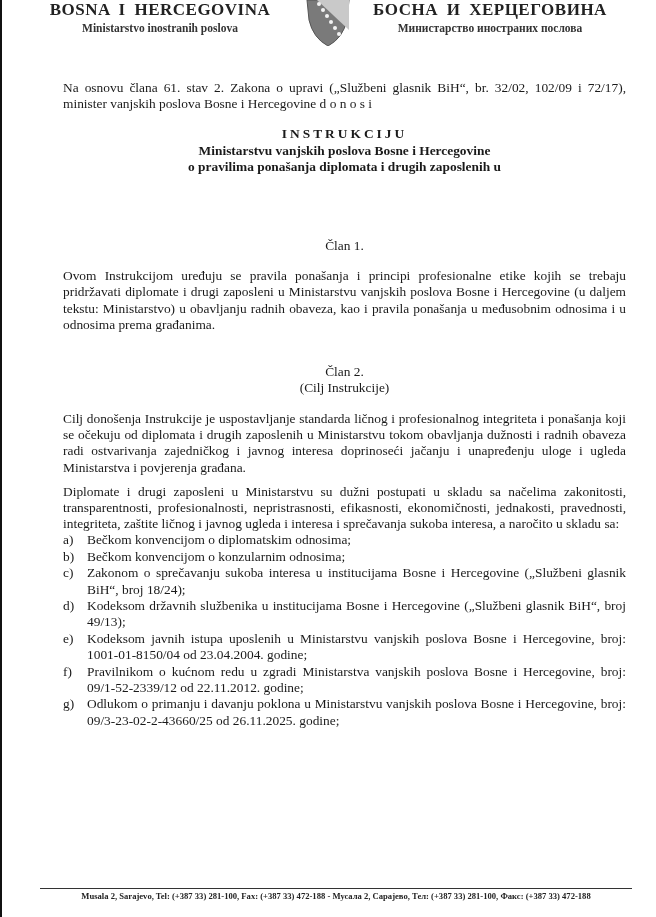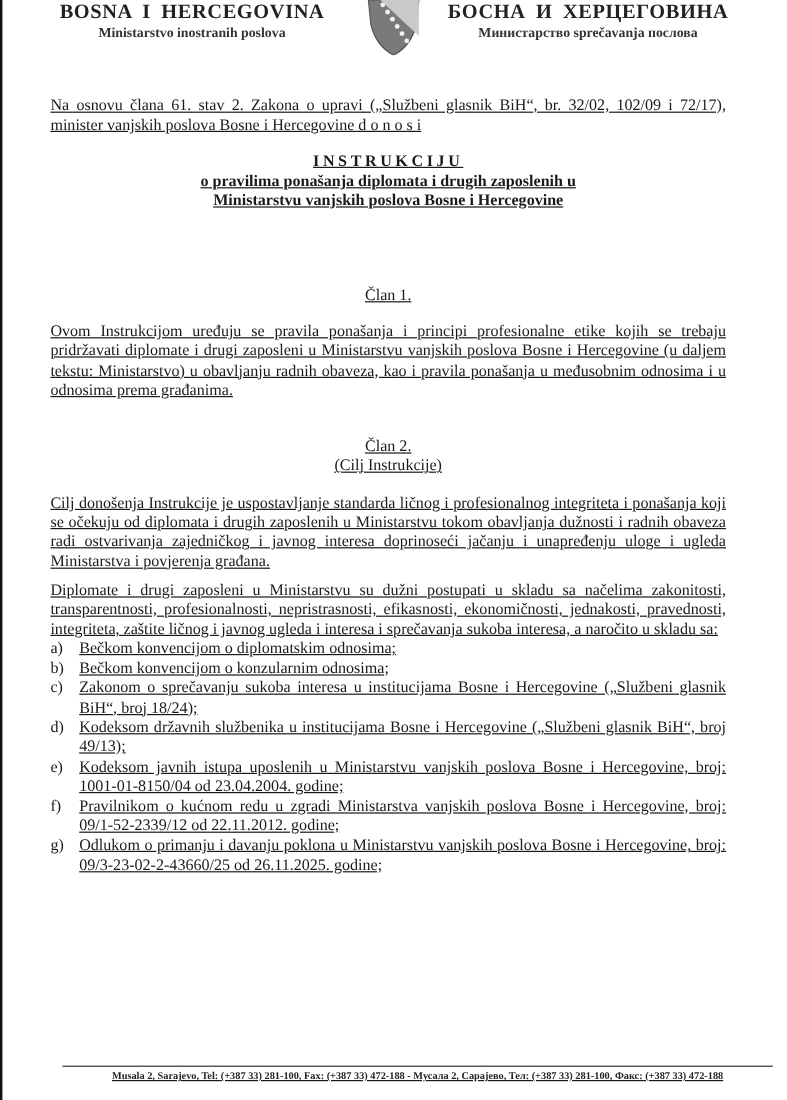--- a/index.html
+++ b/index.html
@@ -25,22 +25,22 @@
     font-weight: bold; font-size: 17px; letter-spacing: 0.5px; line-height: 20px;
     word-spacing: 4px; color: #222; text-align: center;
   }
   .ministry {
     font-weight: bold; font-size: 11.5px; line-height: 16px; color: #333;
   }
   .coat {
     position: absolute; left: 303px; top: 0; width: 50px; height: 46px;
   }
   .page-body {
-    position: absolute; left: 42px; top: 80px; width: 563px;
-    font-size: 13.4px; line-height: 16.2px; text-align: justify; text-decoration: underline;
+    position: absolute; left: 63px; top: 80px; width: 563px;
+    font-size: 13.4px; line-height: 16.2px; text-align: justify;
   }
   p { margin: 0; }
   .intro { margin-bottom: 14px; }
   .title {
     text-align: center; font-weight: bold; letter-spacing: 3px; font-size: 13.4px;
     margin-top: 0;
   }
   .subtitle {
     text-align: center; font-weight: bold; font-size: 13.4px; line-height: 16.5px;
   }
@@ -52,21 +52,21 @@
   ol.items {
     list-style: none; margin: 0; padding: 0;
   }
   ol.items li {
     position: relative; padding-left: 24px; line-height: 16.4px;
   }
   ol.items li .marker {
     position: absolute; left: 0; top: 0;
   }
   .footer {
-    position: absolute; left: 52px; top: 888px; width: 592px; text-decoration: underline;
+    position: absolute; left: 40px; top: 888px; width: 592px;
   }
   .footer-rule {
     height: 1px; background: #333; margin-bottom: 2px;
   }
   .footer-text {
     font-size: 8.6px; font-weight: bold; color: #222; white-space: nowrap; text-align: center;
   }
 </style>
 </head>
 <body>
@@ -87,31 +87,31 @@
         <circle cx="20" cy="10" r="2"></circle>
         <circle cx="24" cy="16" r="2"></circle>
         <circle cx="28" cy="22" r="2"></circle>
         <circle cx="32" cy="28" r="2"></circle>
         <circle cx="36" cy="34" r="2"></circle>
       </g>
     </svg>
   </div>
   <div class="hdr-right">
     <div class="country">БОСНА И ХЕРЦЕГОВИНА</div>
-    <div class="ministry">Министарство sprečavanja послова</div>
+    <div class="ministry">Министарство иностраних послова</div>
   </div>
 </div>
 
 <div class="page-body">
   <p class="intro">Na osnovu člana 61. stav 2. Zakona o upravi („Službeni glasnik BiH“, br. 32/02, 102/09 i 72/17), minister vanjskih poslova Bosne i Hercegovine d o n o s i</p>
 
   <div style="margin-bottom:62px;">
     <div class="title">INSTRUKCIJU</div>
+    <div class="subtitle">Ministarstvu vanjskih poslova Bosne i Hercegovine</div>
     <div class="subtitle">o pravilima ponašanja diplomata i drugih zaposlenih u</div>
-    <div class="subtitle">Ministarstvu vanjskih poslova Bosne i Hercegovine</div>
   </div>
 
   <div>
     <div class="article-head" style="margin-bottom:14px;">
       <span class="article-num">Član 1.</span>
     </div>
     <p style="margin-bottom:8px;">Ovom Instrukcijom uređuju se pravila ponašanja i principi profesionalne etike kojih se trebaju pridržavati diplomate i drugi zaposleni u Ministarstvu vanjskih poslova Bosne i Hercegovine (u daljem tekstu: Ministarstvo) u obavljanju radnih obaveza, kao i pravila ponašanja u međusobnim odnosima i u odnosima prema građanima.</p>
   </div>
 
   <div>

